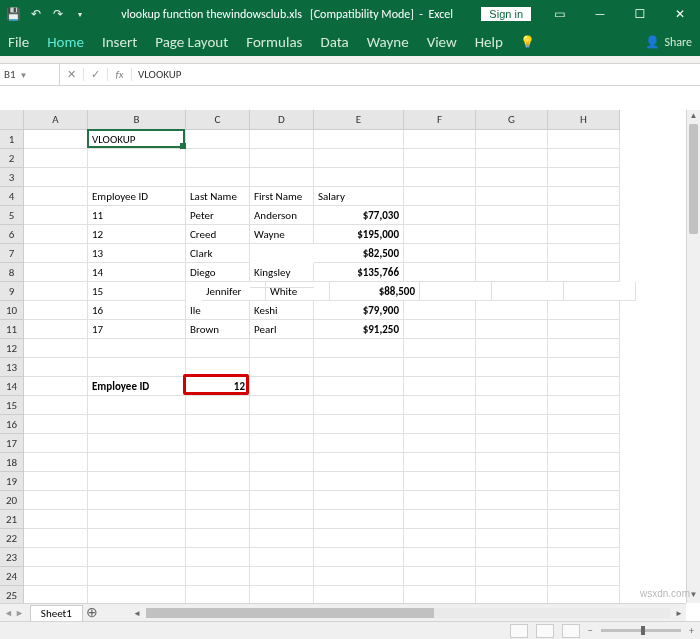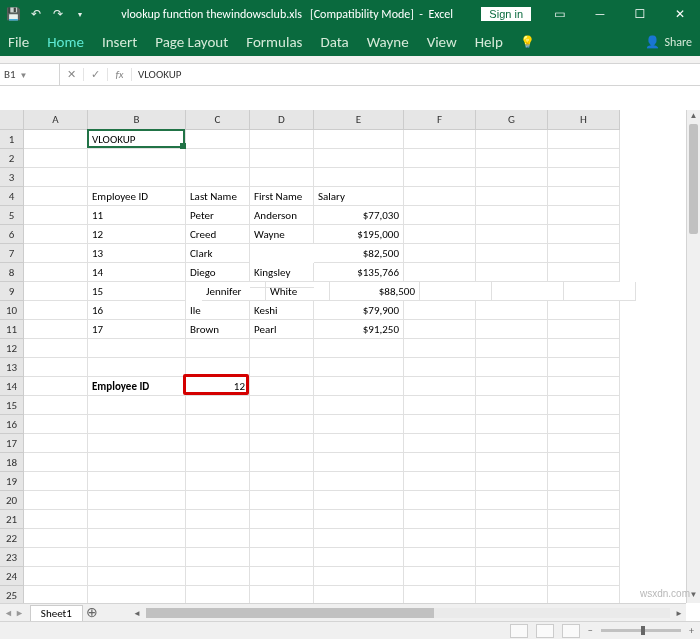--- a/index.html
+++ b/index.html
@@ -35,21 +35,21 @@
   
   .grid-wrap { position: absolute; top: 110px; left: 0; right: 14px; bottom: 36px; overflow: hidden; background: #fff; }
   .corner { position: absolute; top: 0; left: 0; width: 24px; height: 20px; background: #e6e6e6; border-right: 1px solid #ccc; border-bottom: 1px solid #ccc; }
   .col-headers { position: absolute; top: 0; left: 24px; right: 0; height: 20px; display: flex; }
   .ch { border-right: 1px solid #ccc; border-bottom: 1px solid #ccc; background: #e6e6e6; color: #333; font-size: 11px; display: flex; align-items: center; justify-content: center; }
   .row-headers { position: absolute; top: 20px; left: 0; width: 24px; }
   .rh { height: 19px; border-right: 1px solid #ccc; border-bottom: 1px solid #ccc; background: #e6e6e6; color: #333; font-size: 11px; display: flex; align-items: center; justify-content: center; }
   .cells { position: absolute; top: 20px; left: 24px; right: 0; }
   .row { display: flex; height: 19px; }
   .cell { border-right: 1px solid #e0e0e0; border-bottom: 1px solid #e0e0e0; font-size: 11px; color: #000; padding: 0 4px; display: flex; align-items: center; overflow: hidden; white-space: nowrap; font-family: Calibri, Arial, sans-serif; }
-  .cell.r { justify-content: flex-end; }
+  .cell.r { justify-content: flex-end; font-weight: bold; }
   .cell.bold { font-weight: 700; }
   
   .selection { position: absolute; border: 2px solid #217346; pointer-events: none; }
   .selection .handle { position: absolute; right: -3px; bottom: -3px; width: 6px; height: 6px; background: #217346; }
   
   .red-box { position: absolute; border: 3px solid #d40000; border-radius: 2px; pointer-events: none; }
 
   
   .vscroll { position: absolute; right: 0; top: 110px; bottom: 36px; width: 14px; background: #f0f0f0; border-left: 1px solid #d4d4d4; }
   .vscroll .thumb { position: absolute; left: 2px; right: 2px; top: 14px; height: 110px; background: #c1c1c1; border-radius: 2px; }

